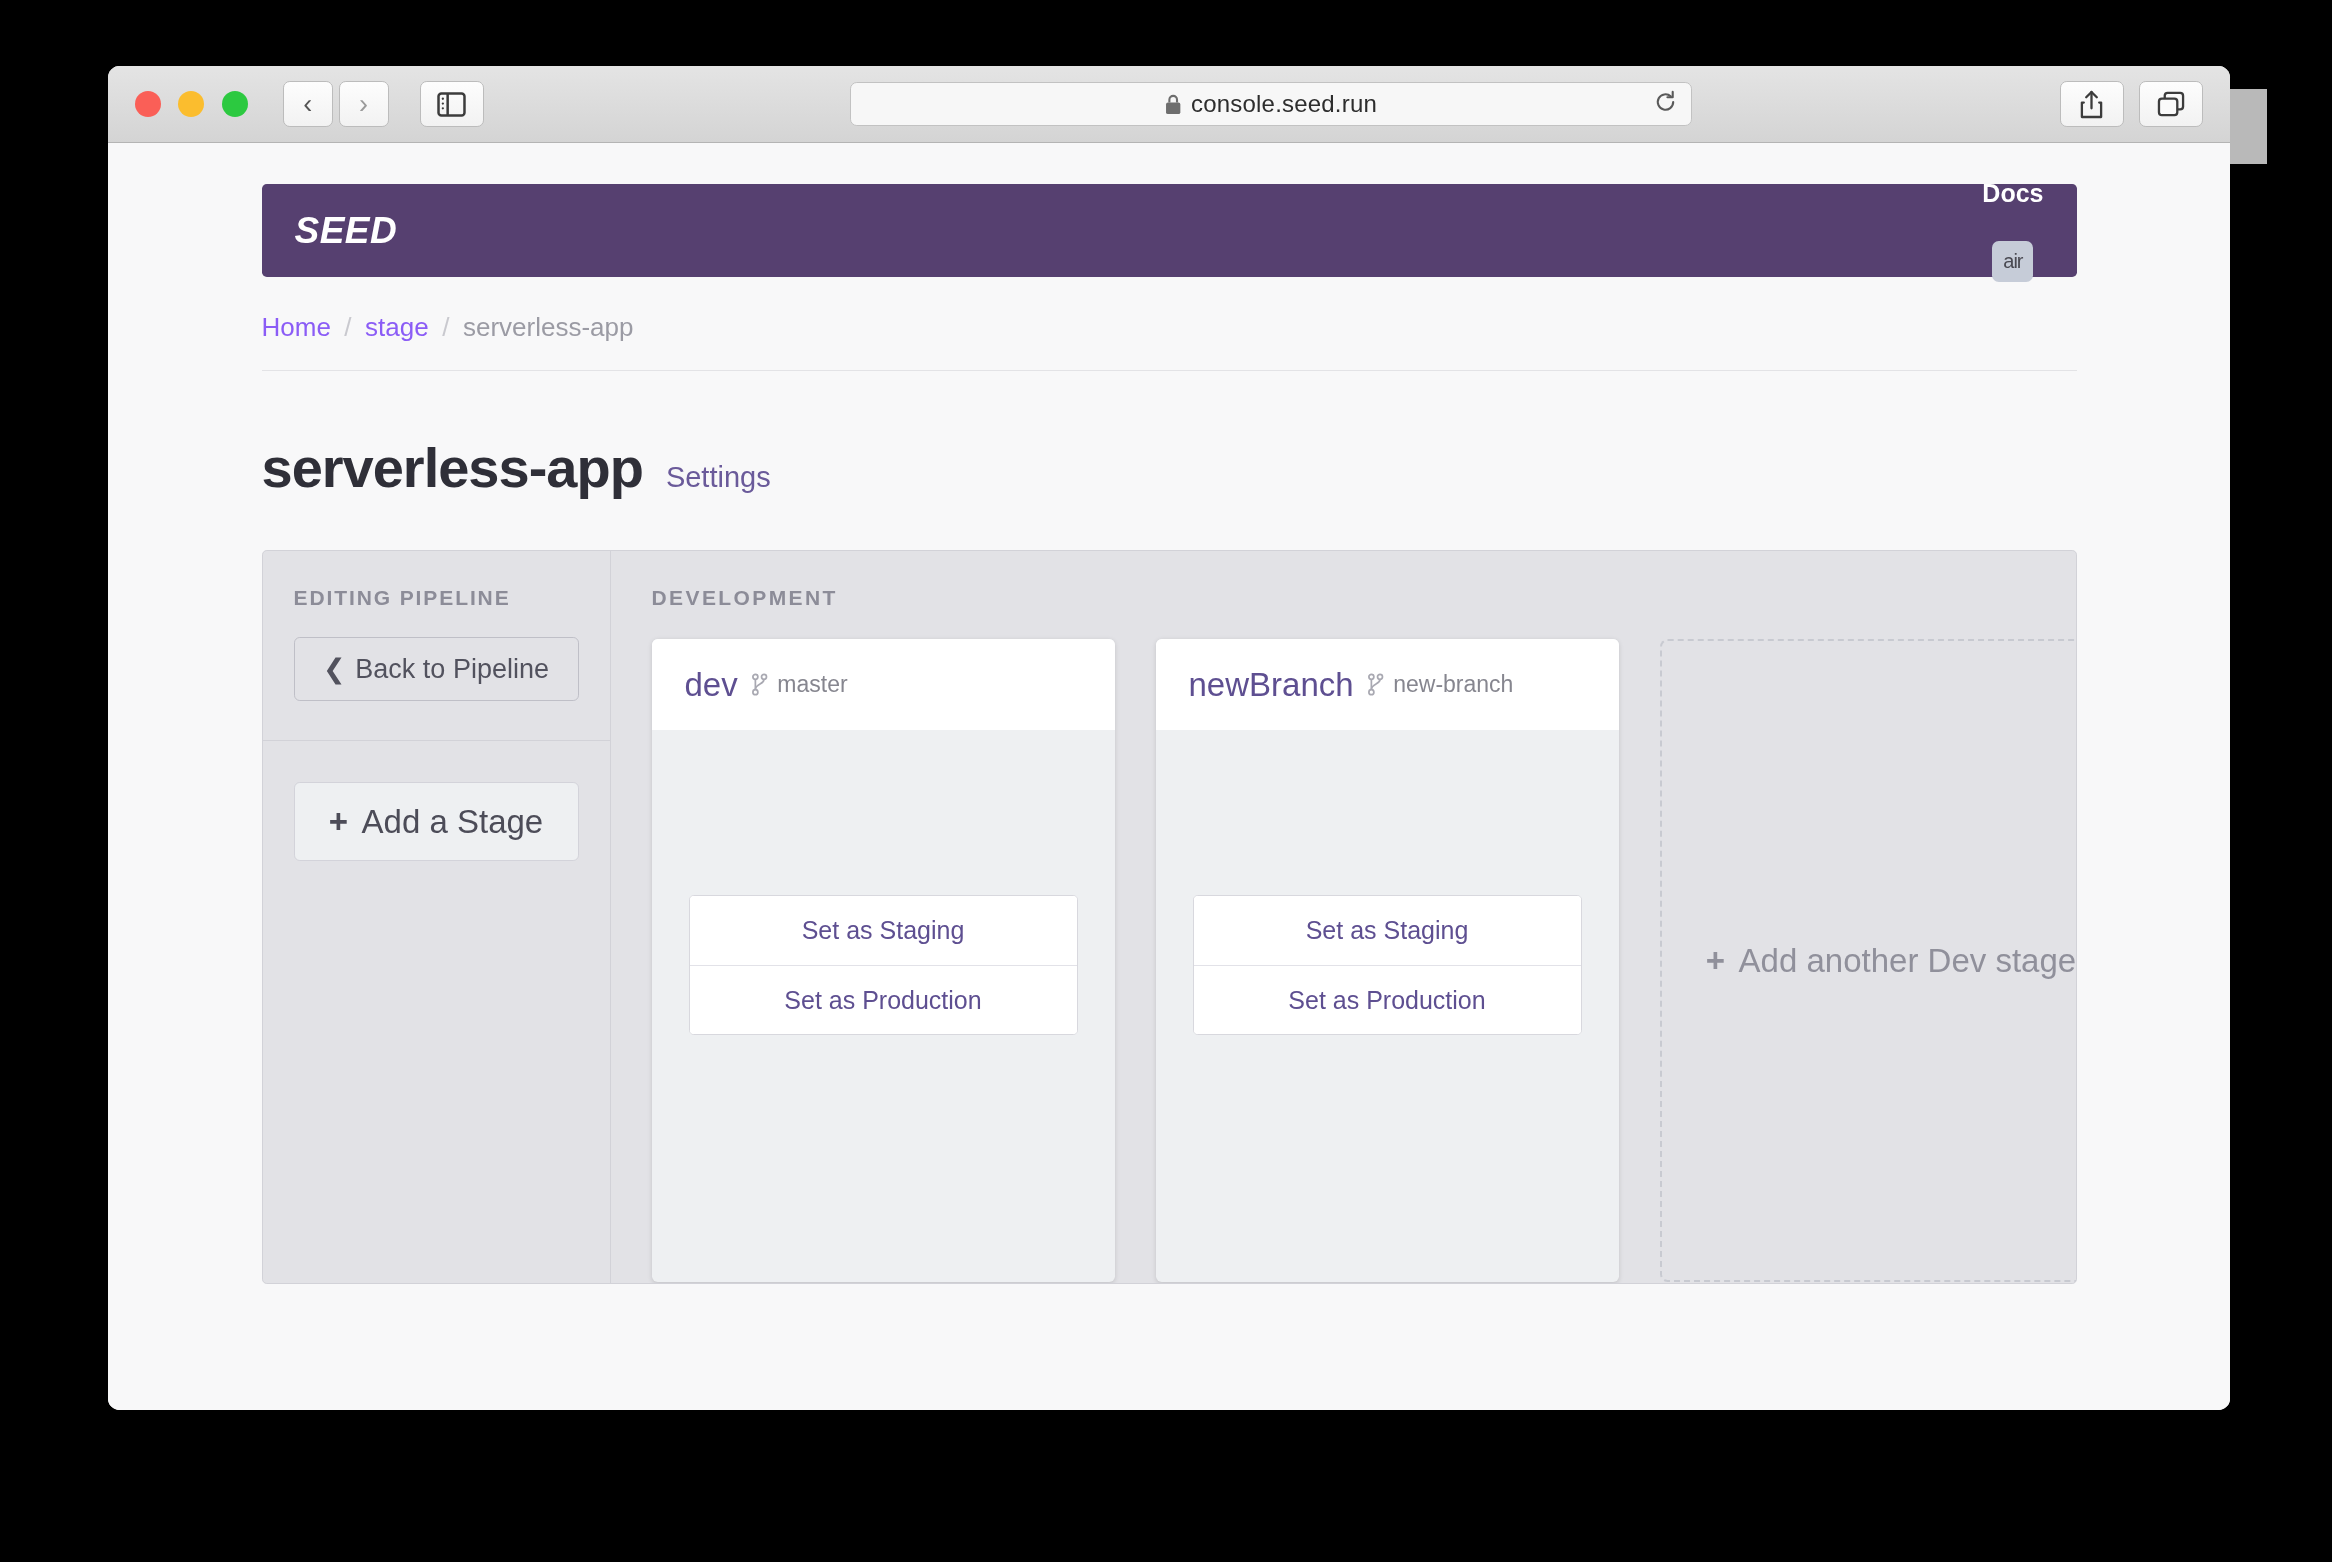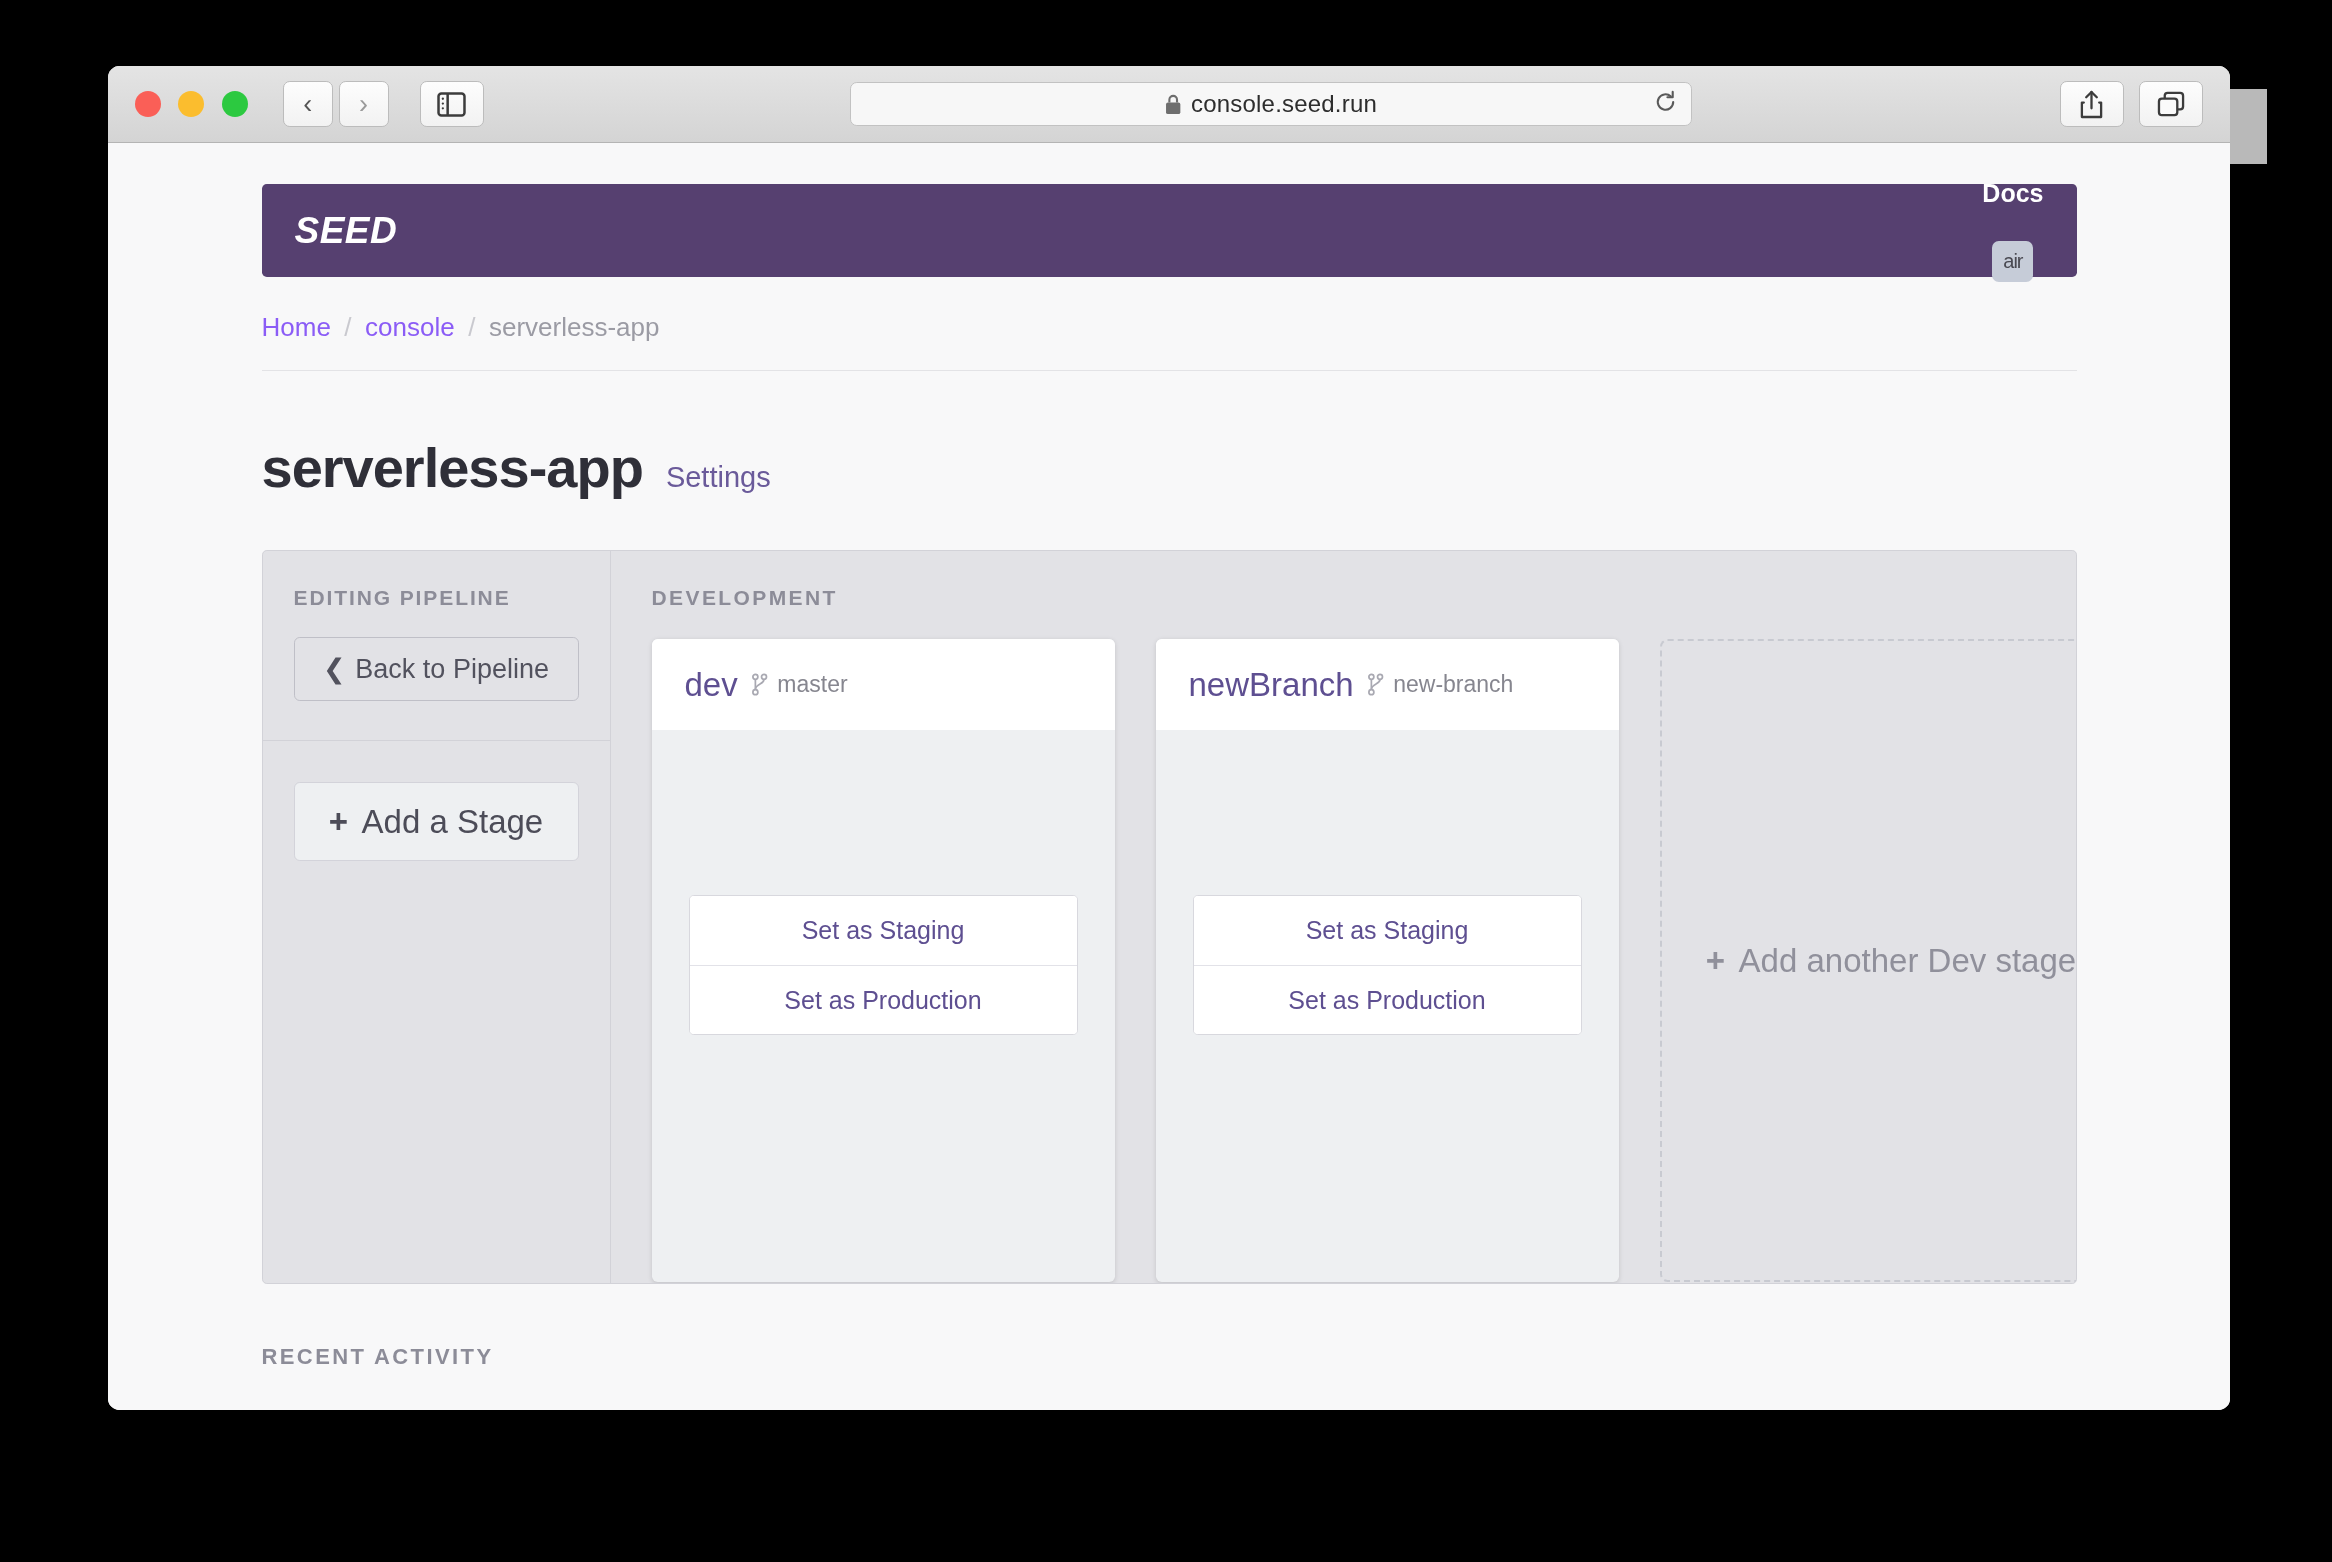--- a/index.html
+++ b/index.html
@@ -306,21 +306,21 @@
         <span class="seed-logo">SEED</span>
         <span class="header-right">
           <span class="docs-link">Docs</span>
           <span class="avatar">air</span>
         </span>
       </div>
 
       <div class="breadcrumb">
         <span class="crumb-link">Home</span>
         <span class="crumb-sep">/</span>
-        <span class="crumb-link">console</span>
+        <span class="crumb-link">stage</span>
         <span class="crumb-sep">/</span>
         <span class="crumb-current">serverless-app</span>
       </div>
 
       <div class="title-row">
         <span class="page-title">serverless-app</span>
         <span class="settings-link">Settings</span>
       </div>
 
       <div class="pipeline">
@@ -391,18 +391,17 @@
 
             <div class="add-dev">
               <span class="plus-glyph">+</span>
               <span>Add another Dev stage</span>
             </div>
 
           </div>
         </div>
       </div>
 
-      <div class="recent-label">RECENT ACTIVITY</div>
 
     </div>
   </div>
 </div>
 
 
 </body></html>

